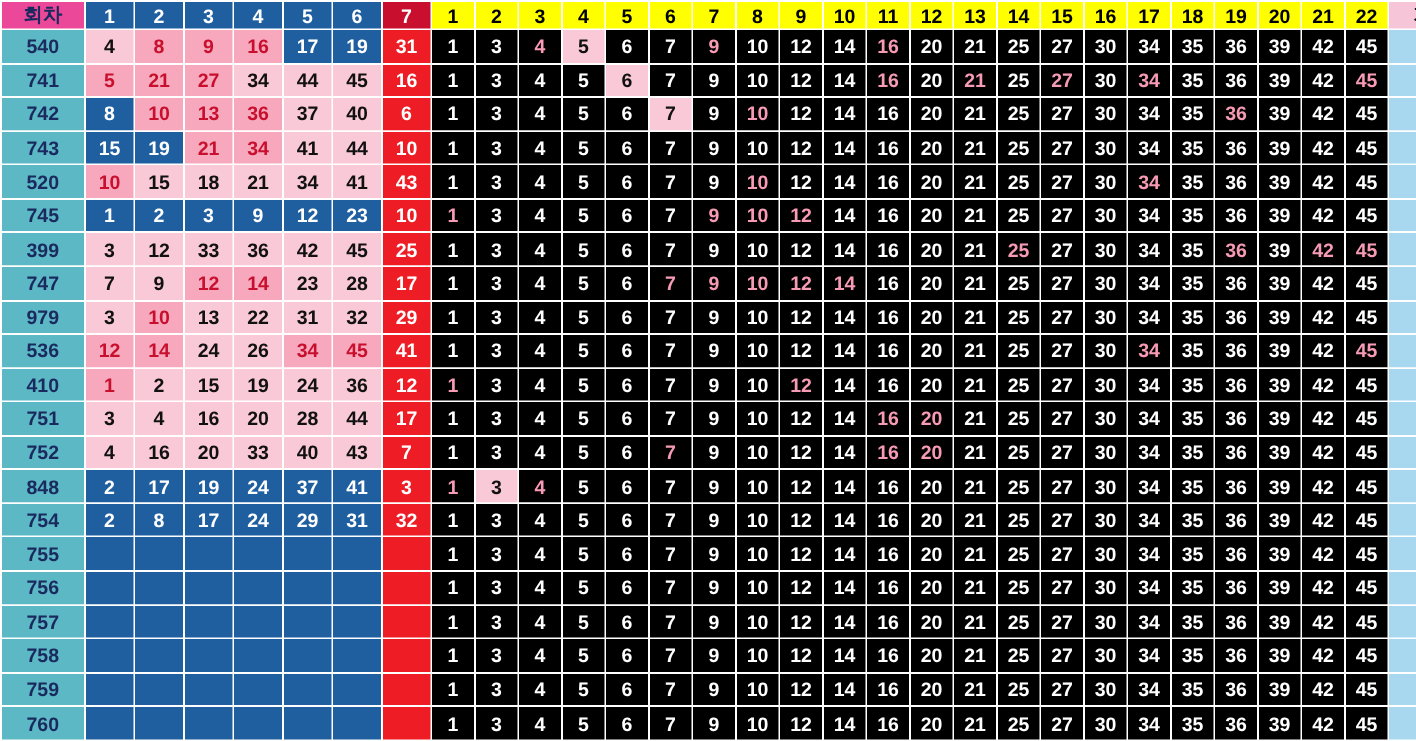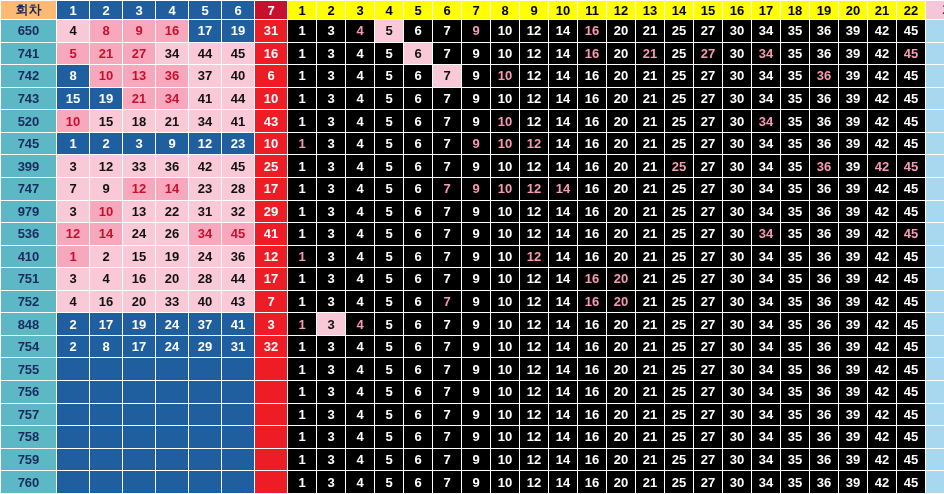--- a/index.html
+++ b/index.html
@@ -20,21 +20,21 @@
     border: 1px solid #ffffff;
     text-align: center;
     vertical-align: middle;
     font-weight: bold;
     font-size: 13px;
     padding: 0;
     overflow: hidden;
   }
   
   .h-round {
-    background: #fdba74;
+    background: #ec4899;
     color: #1a2a5e;
     font-size: 14px;
     width: 56px;
   }
   .h-pick {
     background: #1f5fa0;
     color: #ffffff;
     font-size: 14px;
   }
   .h-pick.sel {
@@ -142,21 +142,21 @@
         <th class="h-num">18</th>
         <th class="h-num">19</th>
         <th class="h-num">20</th>
         <th class="h-num">21</th>
         <th class="h-num">22</th>
         <th class="h-count">개수</th>
       </tr>
   </thead>
   <tbody id="body">
       <tr>
-        <td class="c-round">650</td>
+        <td class="c-round">540</td>
         <td class="c-pick pink">4</td>
         <td class="c-pick red">8</td>
         <td class="c-pick red">9</td>
         <td class="c-pick red">16</td>
         <td class="c-pick dark">17</td>
         <td class="c-pick dark">19</td>
         <td class="c-bonus">31</td>
         <td class="g">1</td>
         <td class="g">3</td>
         <td class="g hit">4</td>

